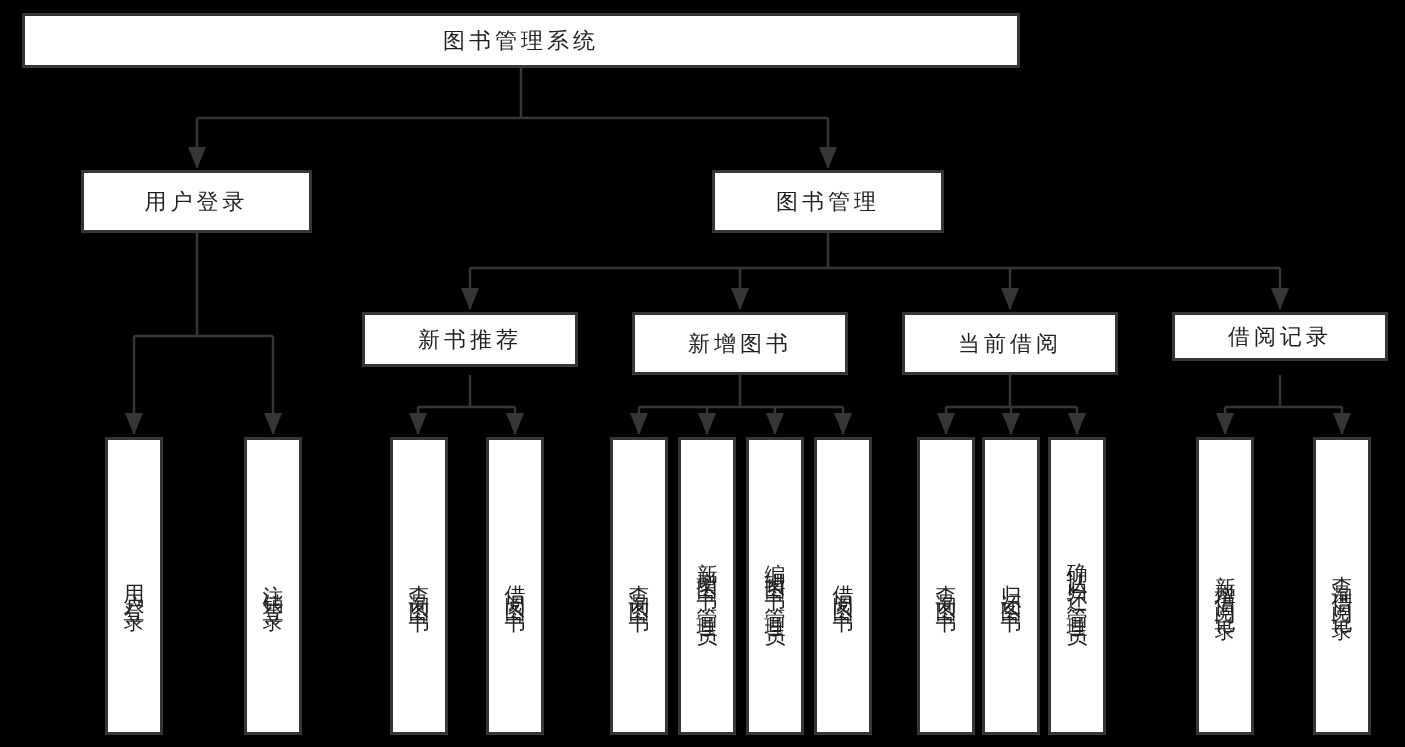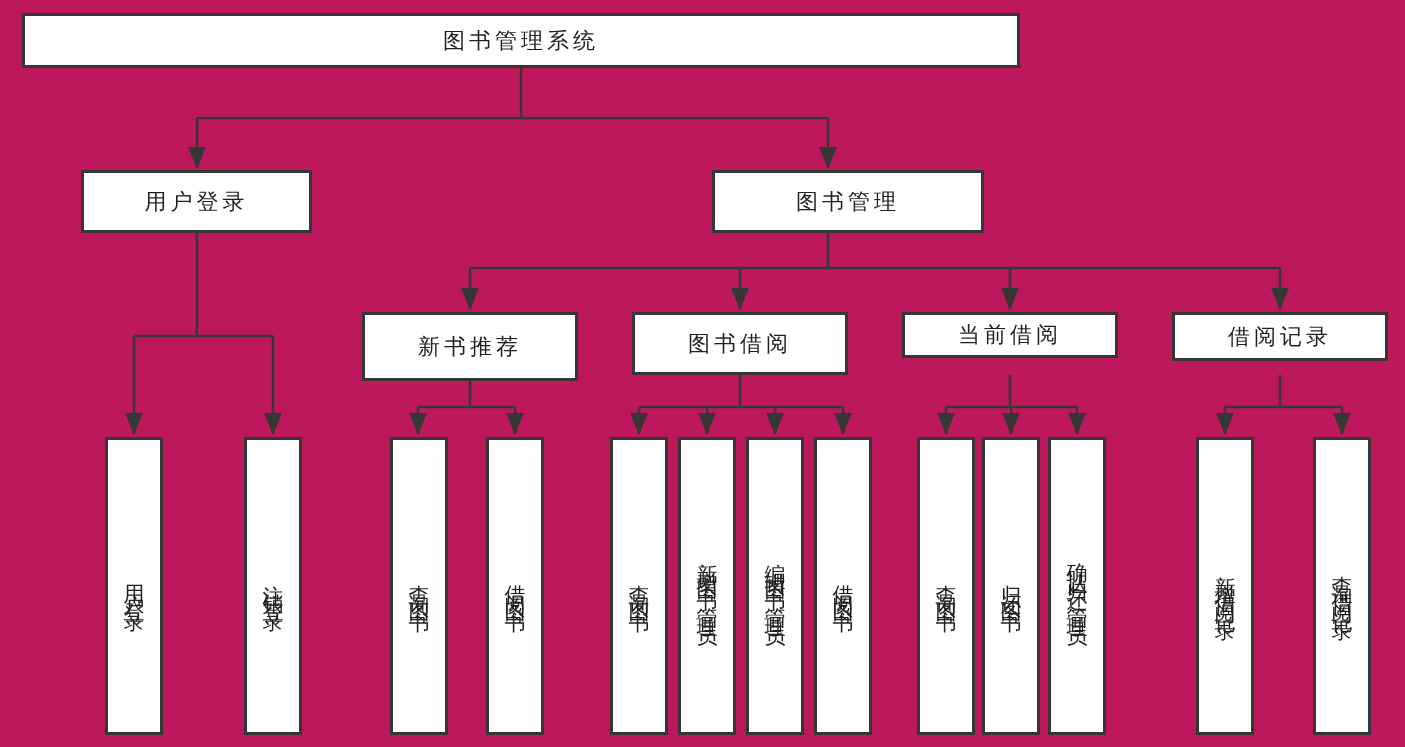--- a/index.html
+++ b/index.html
@@ -1,20 +1,20 @@
 <!DOCTYPE html>
 <html><head>
 <meta charset="utf-8">
 <style>
   html, body { margin: 0; padding: 0; background: #ffffff; }
   .stage {
     position: relative;
     width: 1405px;
     height: 747px;
-    background: #be185d;
+    background: #000000;
     font-family: "Liberation Sans", "DejaVu Sans", sans-serif;
     overflow: hidden;
   }
   .connectors {
     position: absolute;
     left: 0; top: 0;
     width: 1405px; height: 747px;
   }
   .box {
     position: absolute;
@@ -103,25 +103,25 @@
     <path class="edge arrow" d="M946,407 V434"></path>
     <path class="edge arrow" d="M1011,407 V434"></path>
     <path class="edge arrow" d="M1077,407 V434"></path>
     <path class="edge arrow" d="M1225,407 V434"></path>
     <path class="edge arrow" d="M1342,407 V434"></path>
   </svg>
 
   <div class="box hbox" style="left:22px; top:13px; width:998px; height:55px;">图书管理系统</div>
 
   <div class="box hbox" style="left:81px; top:170px; width:231px; height:63px;">用户登录</div>
-  <div class="box hbox" style="left:712px; top:170px; width:272px; height:63px;">图书管理</div>
+  <div class="box hbox" style="left:712px; top:170px; width:232px; height:63px;">图书管理</div>
 
-  <div class="box hbox" style="left:362px; top:312px; width:216px; height:69px;">新书推荐</div>
-  <div class="box hbox" style="left:632px; top:312px; width:216px; height:63px;">图书借阅</div>
-  <div class="box hbox" style="left:902px; top:312px; width:216px; height:46px;">当前借阅</div>
+  <div class="box hbox" style="left:362px; top:312px; width:216px; height:55px;">新书推荐</div>
+  <div class="box hbox" style="left:632px; top:312px; width:216px; height:63px;">新增图书</div>
+  <div class="box hbox" style="left:902px; top:312px; width:216px; height:63px;">当前借阅</div>
   <div class="box hbox" style="left:1172px; top:312px; width:216px; height:49px;">借阅记录</div>
 
   <div class="box vbox" style="left:105px;">
     <span class="vtext">用户登录</span>
   </div>
   <div class="box vbox" style="left:244px;">
     <span class="vtext">注销登录</span>
   </div>
 
   <div class="box vbox" style="left:390px;">

